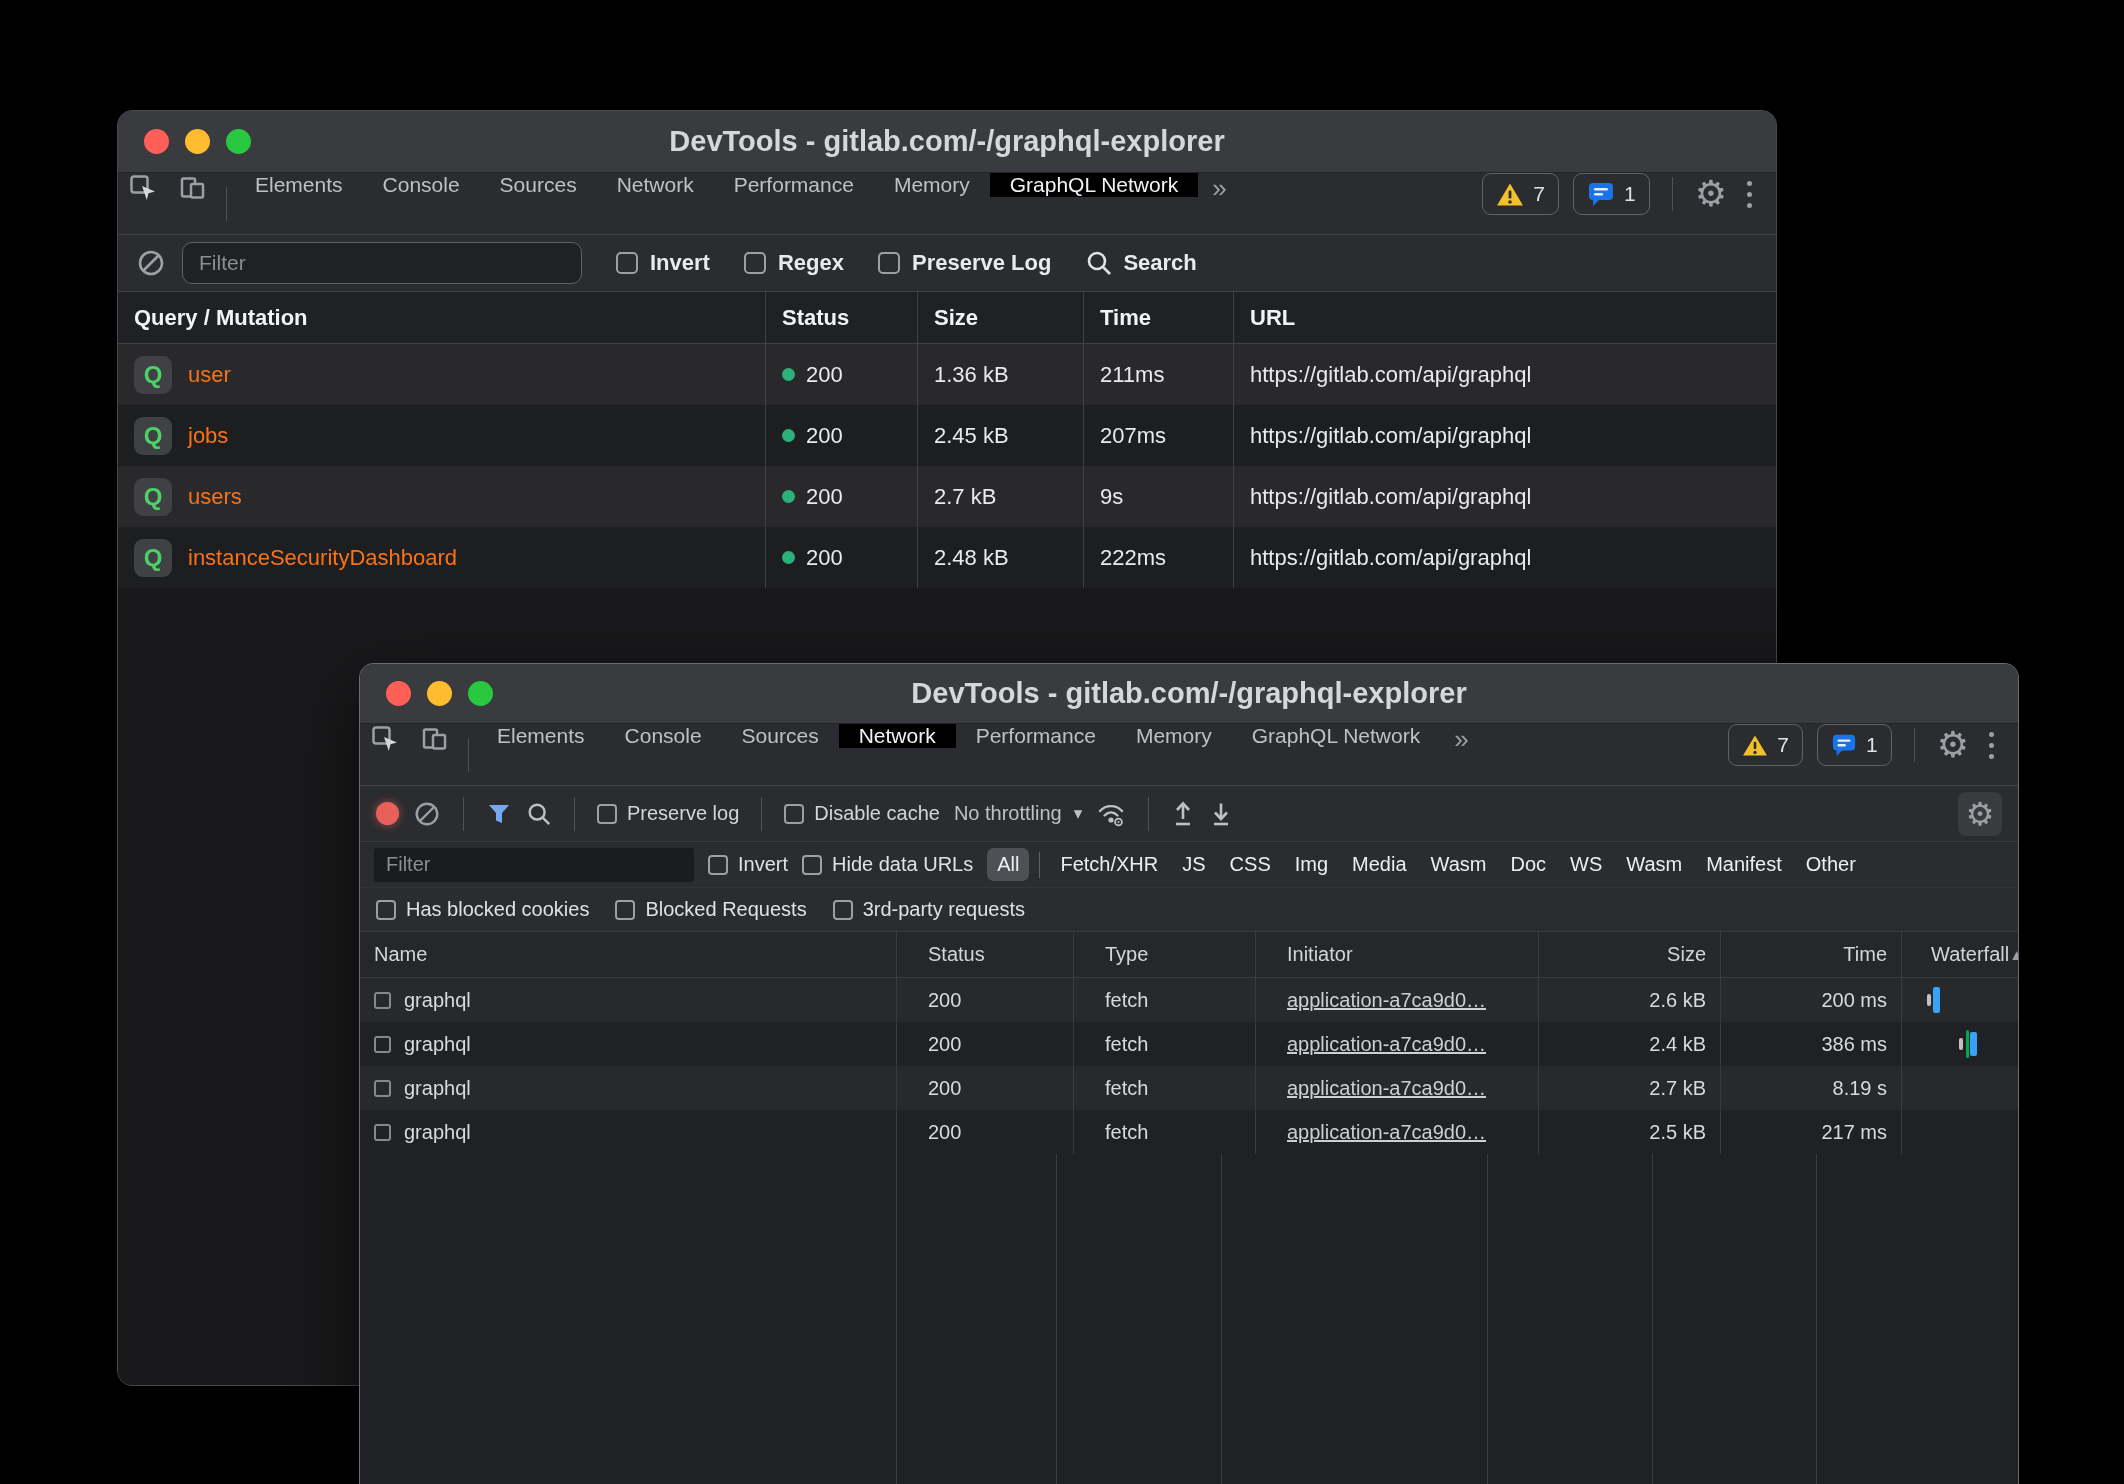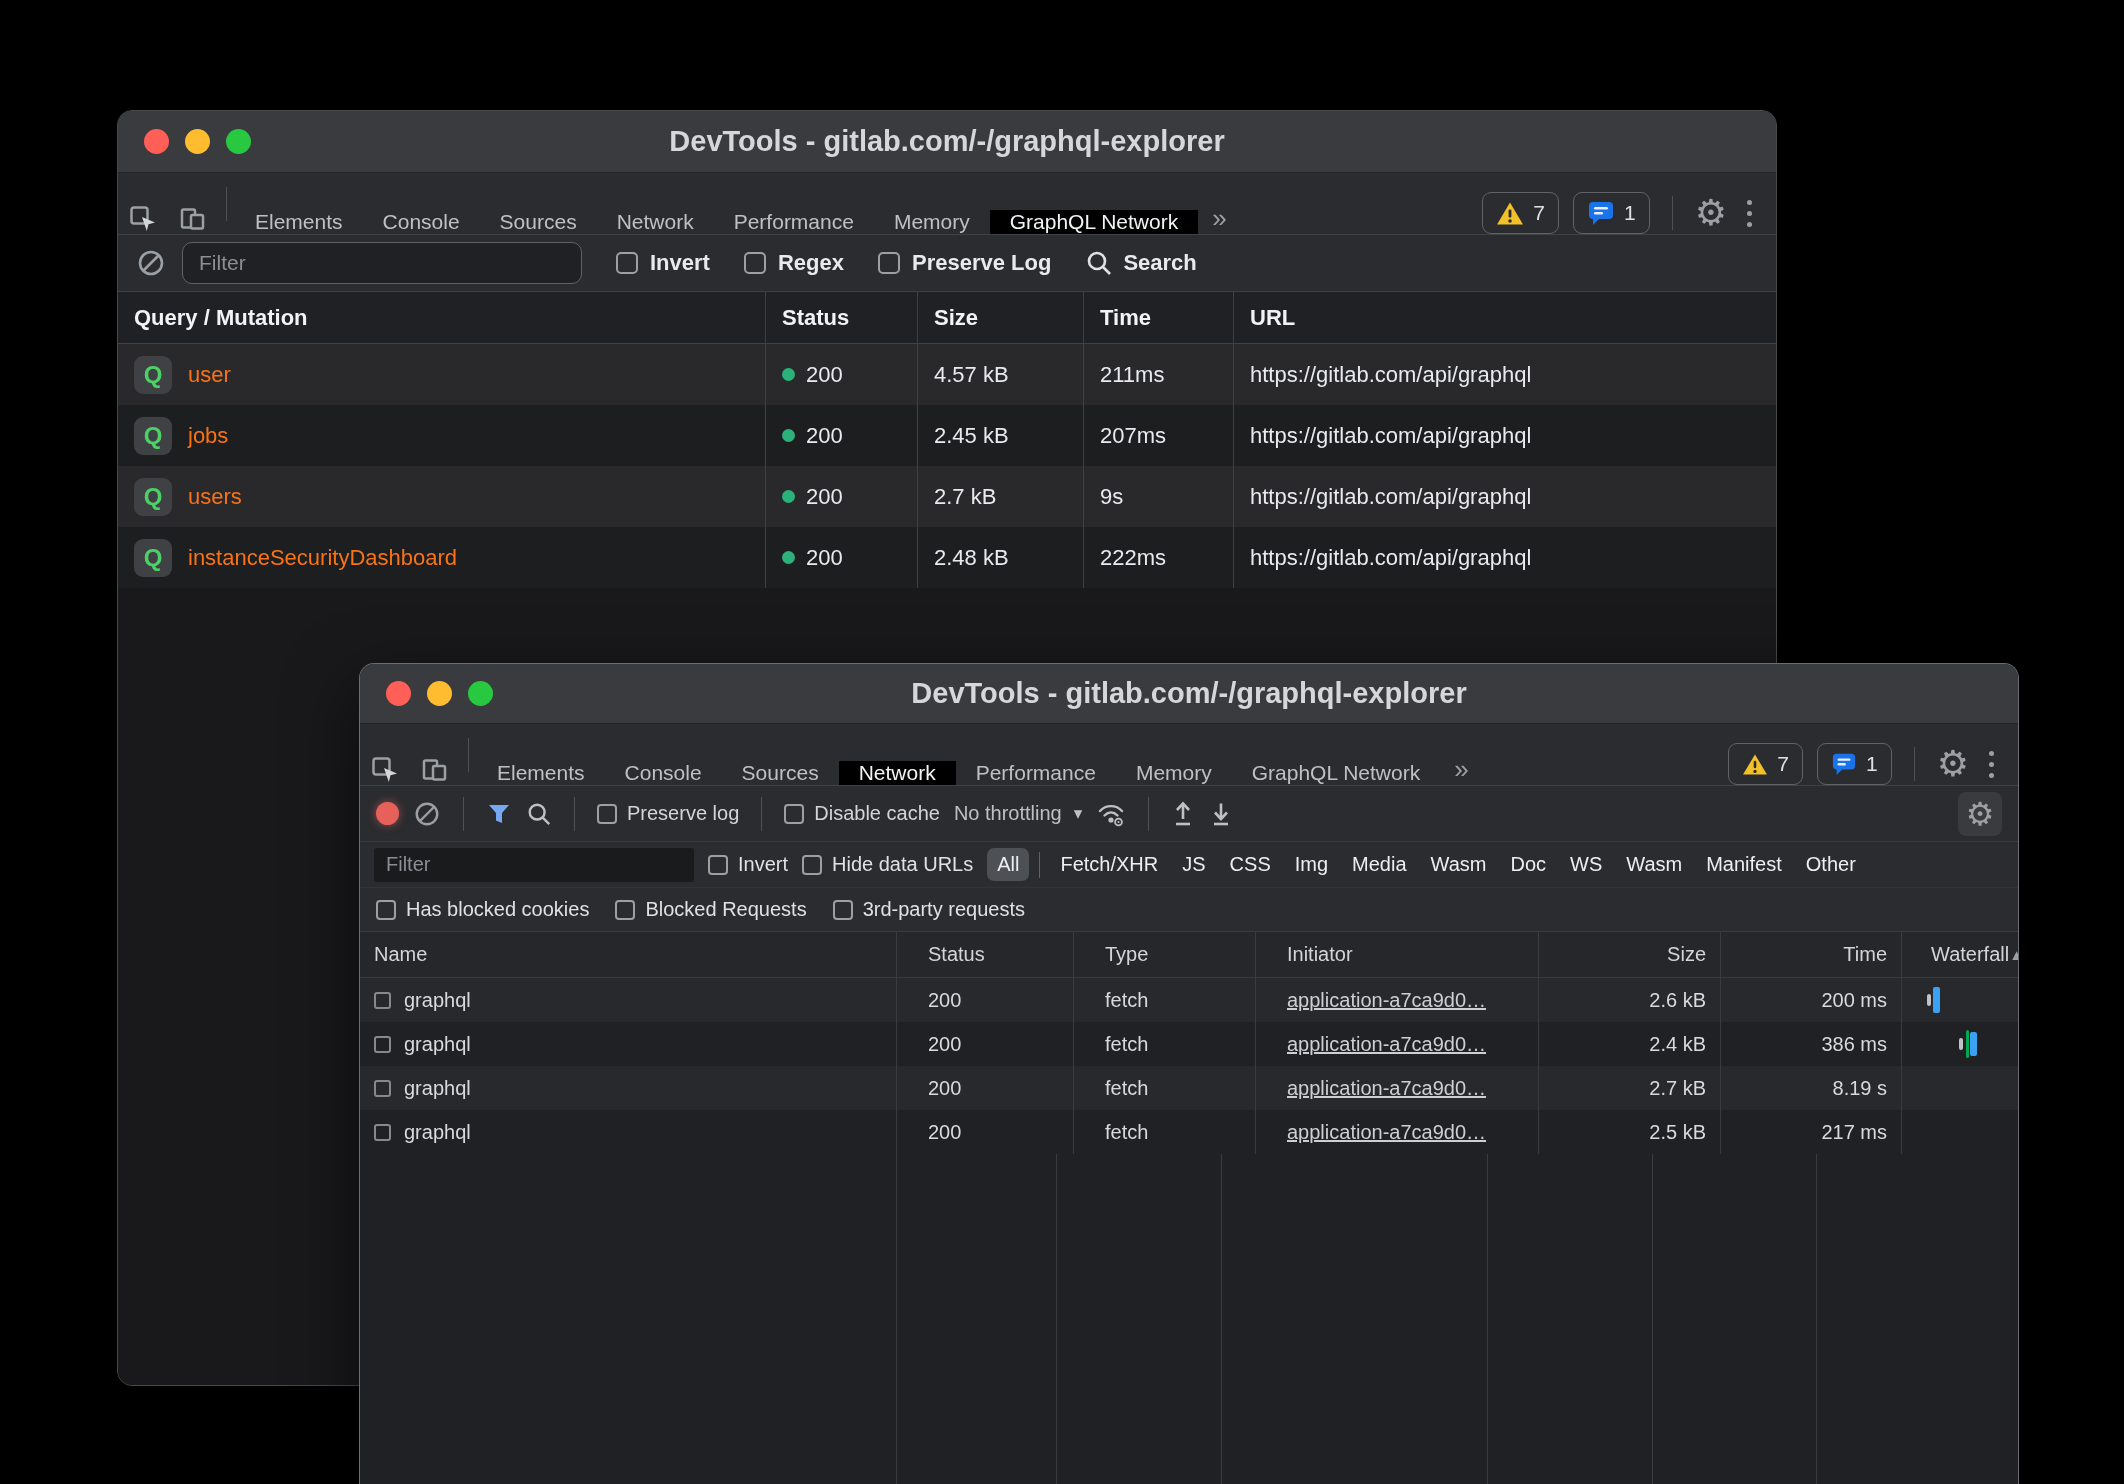--- a/index.html
+++ b/index.html
@@ -9,21 +9,21 @@
 
   
   .window { position:absolute; background:#202124; box-shadow:0 24px 70px rgba(0,0,0,.6); overflow:hidden; }
   .titlebar { height:62px; background:#3a3b3e; border-bottom:1px solid #232426; position:relative;
               display:flex; align-items:center; }
   .traffic { display:flex; gap:16px; margin-left:26px; }
   .tl { width:25px; height:25px; border-radius:50%; }
   .tl.red { background:#ff5f57; } .tl.yellow { background:#febc2e; } .tl.green { background:#28c840; }
   .win-title { position:absolute; left:0; right:0; text-align:center; color:#d6d7d8; font-weight:700; font-size:29px; }
 
-  .tabbar { height:62px; background:#2b2c2f; display:flex; align-items:flex-end; border-bottom:1px solid #404144; }
+  .tabbar { height:62px; background:#2b2c2f; display:flex; align-items:flex-start; border-bottom:1px solid #404144; }
   .tabbar .icon-slot { display:flex; align-items:center; padding:0 10px; }
   .vsep { width:1px; background:#505154; height:34px; align-self:center; margin:0 8px; }
   .tab { display:flex; align-items:center; padding:0 20px; color:#bdc1c6; font-size:21px; cursor:default; white-space:nowrap; }
   .tab.active { background:#000; color:#f1f3f4; }
   .more-tabs { display:flex; align-items:center; color:#9aa0a6; font-size:26px; padding:0 14px; }
   .right-tools { margin-left:auto; display:flex; align-items:center; gap:14px; padding-right:18px; }
   .badge { display:flex; align-items:center; gap:9px; border:1px solid #5f6368; border-radius:9px;
            height:42px; padding:0 13px; color:#dfe1e5; font-size:21px; }
   .gear-glyph { font-size:36px; color:#9aa0a6; line-height:1; }
   .kebab { display:flex; flex-direction:column; gap:6px; padding:0 6px; }
@@ -210,21 +210,21 @@
 
       <div class="t1-row trow odd">
         <div class="t1-c c0">
           <span class="qbadge">Q</span>
           <span class="row-name">user</span>
         </div>
         <div class="t1-c c1">
           <span class="status-dot"></span>
           <span>200</span>
         </div>
-        <div class="t1-c c2">4.57 kB</div>
+        <div class="t1-c c2">1.36 kB</div>
         <div class="t1-c c3">211ms</div>
         <div class="t1-c c4">https://gitlab.com/api/graphql</div>
       </div>
 
       <div class="t1-row trow even">
         <div class="t1-c c0">
           <span class="qbadge">Q</span>
           <span class="row-name">jobs</span>
         </div>
         <div class="t1-c c1">

